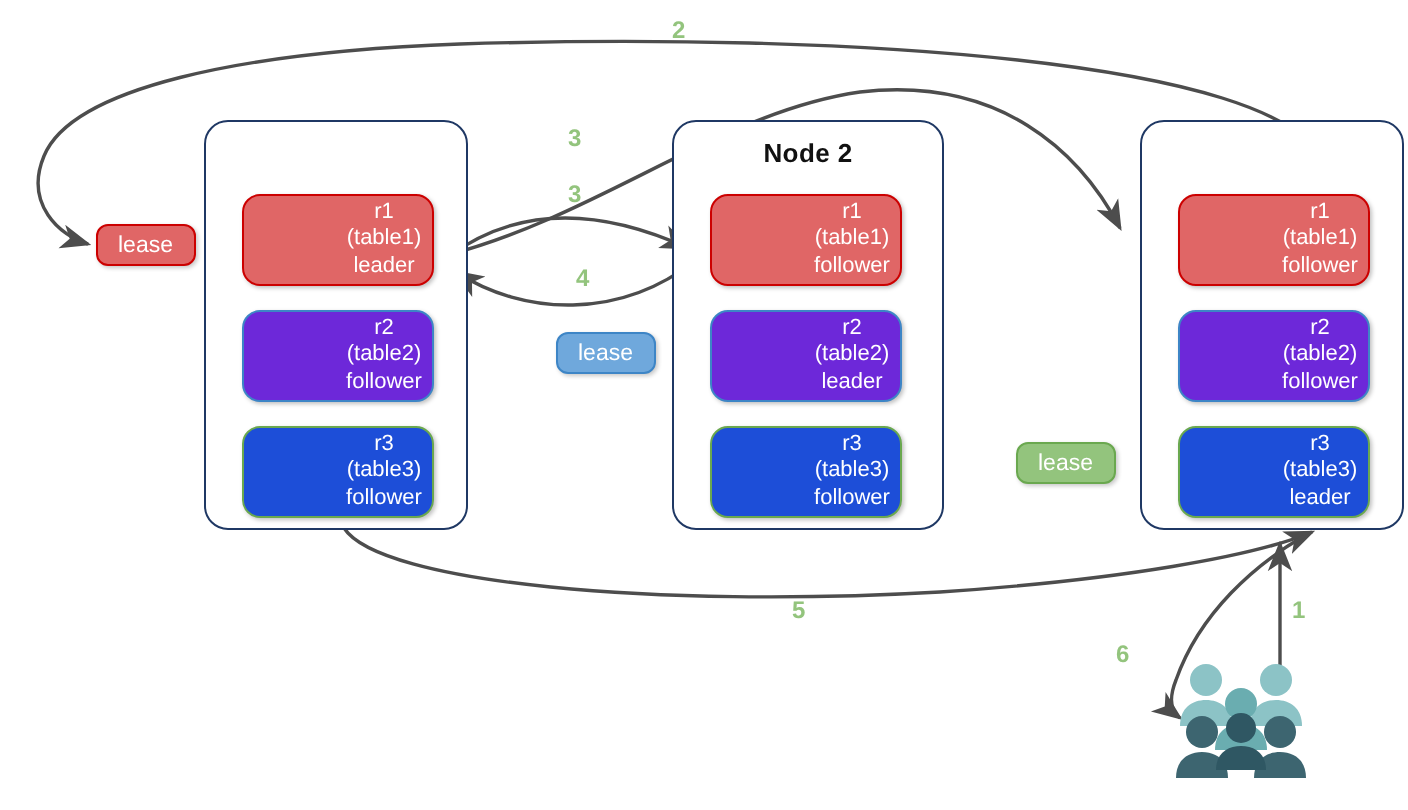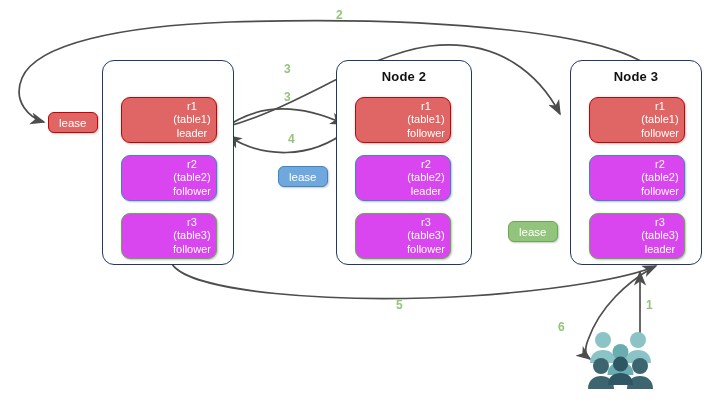--- a/index.html
+++ b/index.html
@@ -47,22 +47,22 @@
     justify-content:center;
     color:#ffffff;
     font-size:11px;
     line-height:13.5px;
     text-align:center;
     box-shadow:1px 1px 2px rgba(0,0,0,.25);
     padding-left:46px;
   }
   .replica span{display:block;}
   .r-red   {background:#e06666;border:1.4px solid #cc0000;}
-  .r-blue  {background:#d946ef;border:1.4px solid #3d85c6;}
-  .r-green {background:#d946ef;border:1.4px solid #6aa84f;}
+  .r-blue  {background:#6d28d9;border:1.4px solid #3d85c6;}
+  .r-green {background:#1d4ed8;border:1.4px solid #6aa84f;}
 
   .lease{
     position:absolute;
     height:21px;
     padding:0 10px;
     border-radius:6px;
     box-sizing:border-box;
     display:flex;align-items:center;justify-content:flex-end;
     color:#ffffff;font-size:11.5px;
     box-shadow:1px 1px 2px rgba(0,0,0,.22);
@@ -152,21 +152,20 @@
       <span>r2 (table2)</span>
       <span>leader</span>
     </div>
     <div class="replica r-green" style="top:152px;">
       <span>r3 (table3)</span>
       <span>follower</span>
     </div>
   </div>
 
   <div class="node-box" style="left:570px;top:60px;width:132px;height:205px;">
-    <div class="node-title">Node 3</div>
     <div class="replica r-red" style="top:36px;">
       <span>r1 (table1)</span>
       <span>follower</span>
     </div>
     <div class="replica r-blue" style="top:94px;">
       <span>r2 (table2)</span>
       <span>follower</span>
     </div>
     <div class="replica r-green" style="top:152px;">
       <span>r3 (table3)</span>

